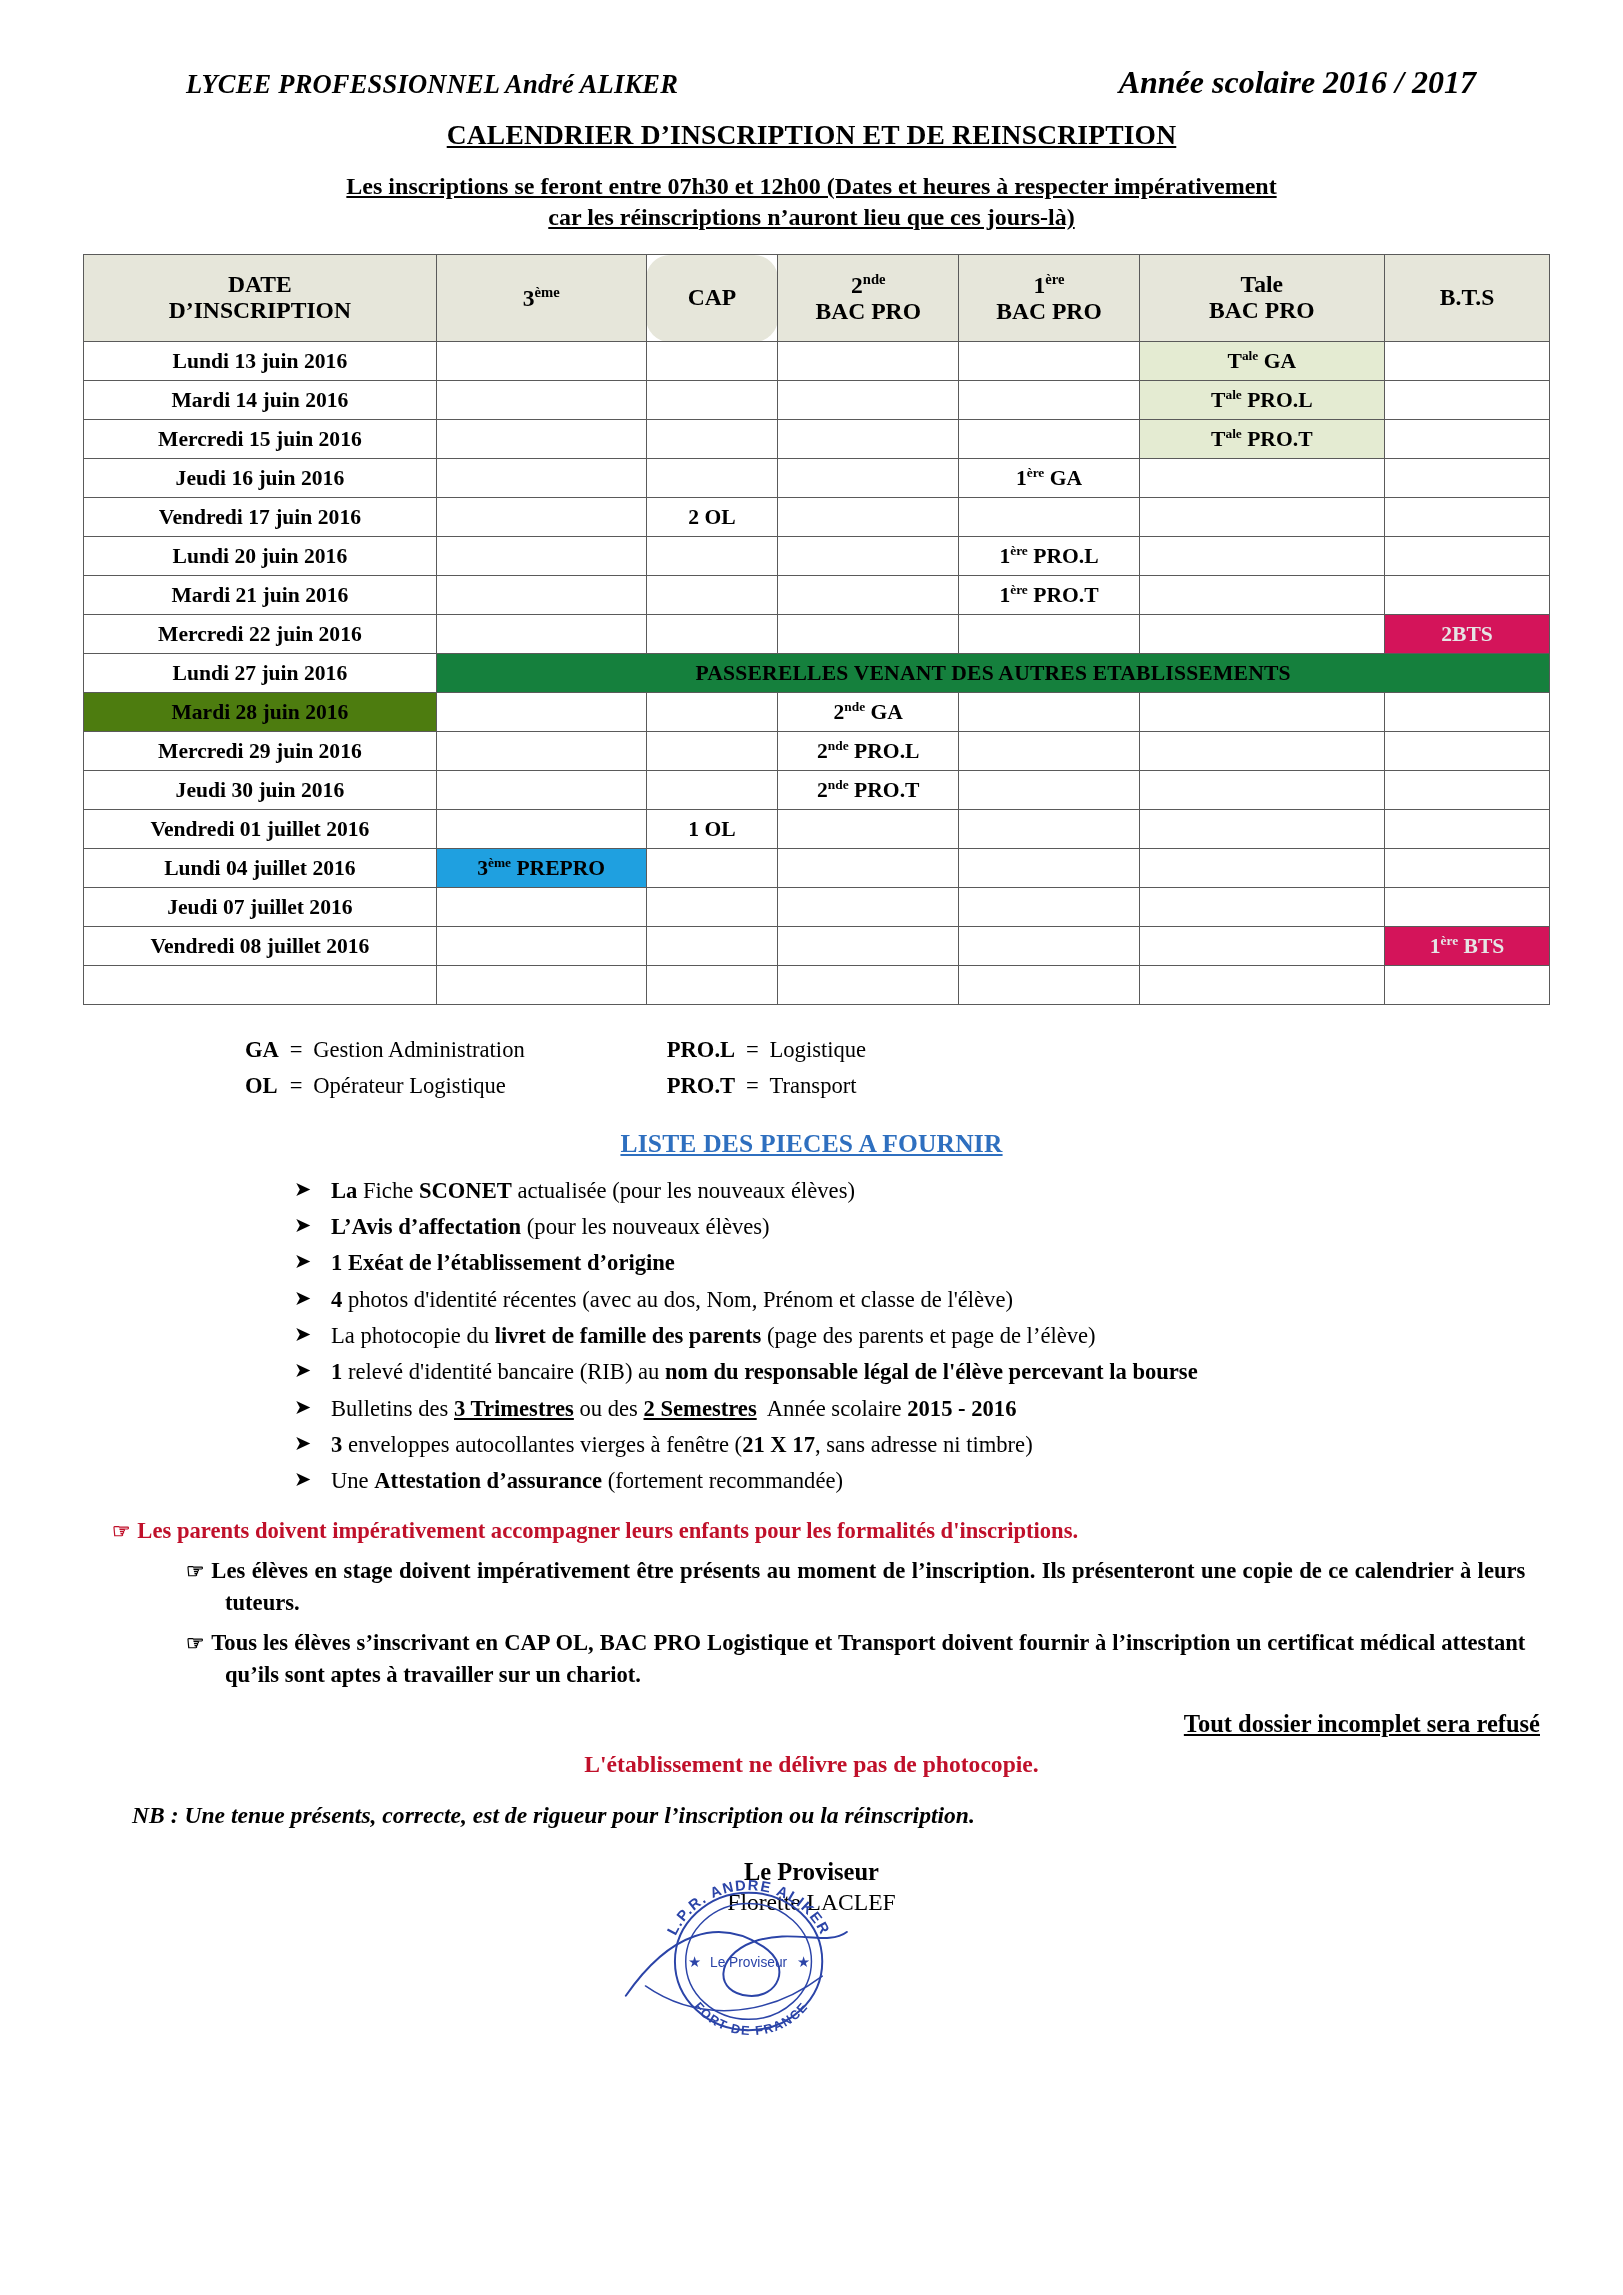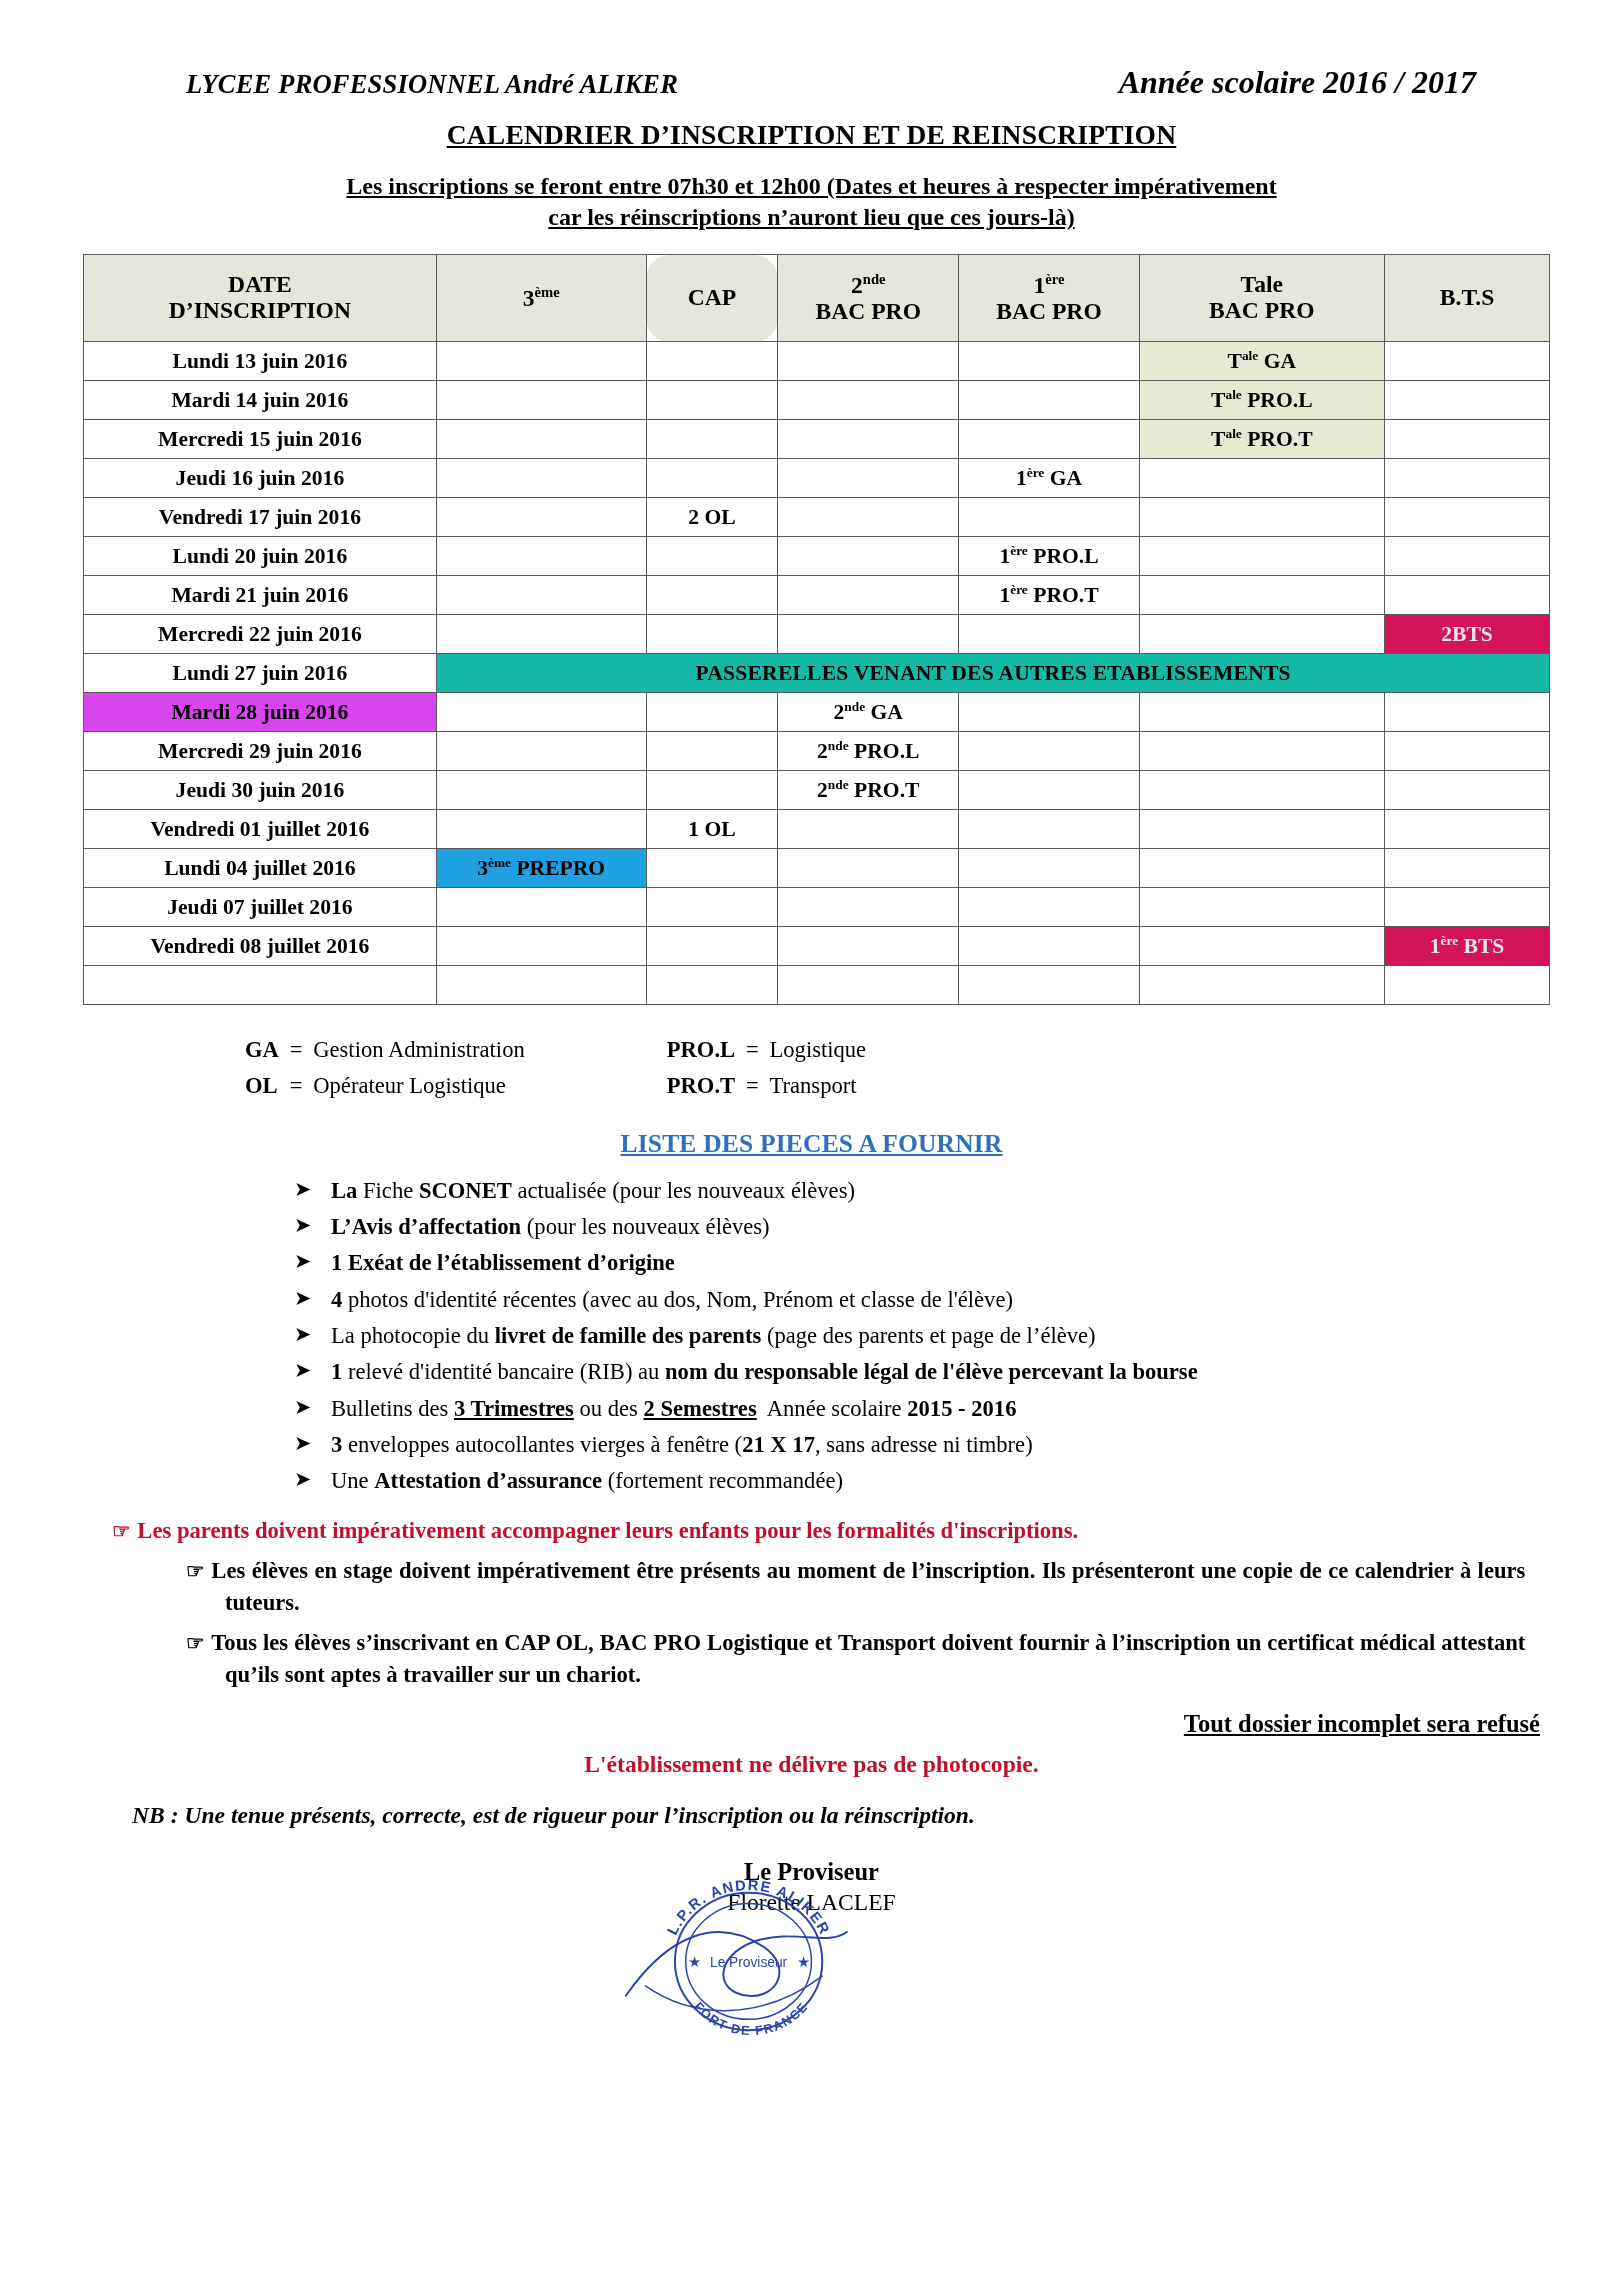--- a/index.html
+++ b/index.html
@@ -93,25 +93,25 @@
 
   td.date-cell {
     text-align: center;
     font-size: 22.6px;
   }
   sup { font-size: 0.62em; vertical-align: super; }
 
   .c-green   { background: #e4ebd2; }
   .c-blue    { background: #1fa0e0; }
   .c-magenta { background: #d4145a; color: #e5e5e5; }
-  .c-darkgreen { background: #d946ef; }
+  .c-darkgreen { background: #4d7c0f; }
   .c-empty-row td { height: 30px; }
 
   td.pass {
-    background: #14b8a6;
+    background: #15803d;
     font-size: 24.5px;
     letter-spacing: 0.2px;
   }
 
   
   .legend {
     margin-top: 26.5px;
     margin-left: 162px;
     font-size: 22.6px;
     line-height: 1.5;

